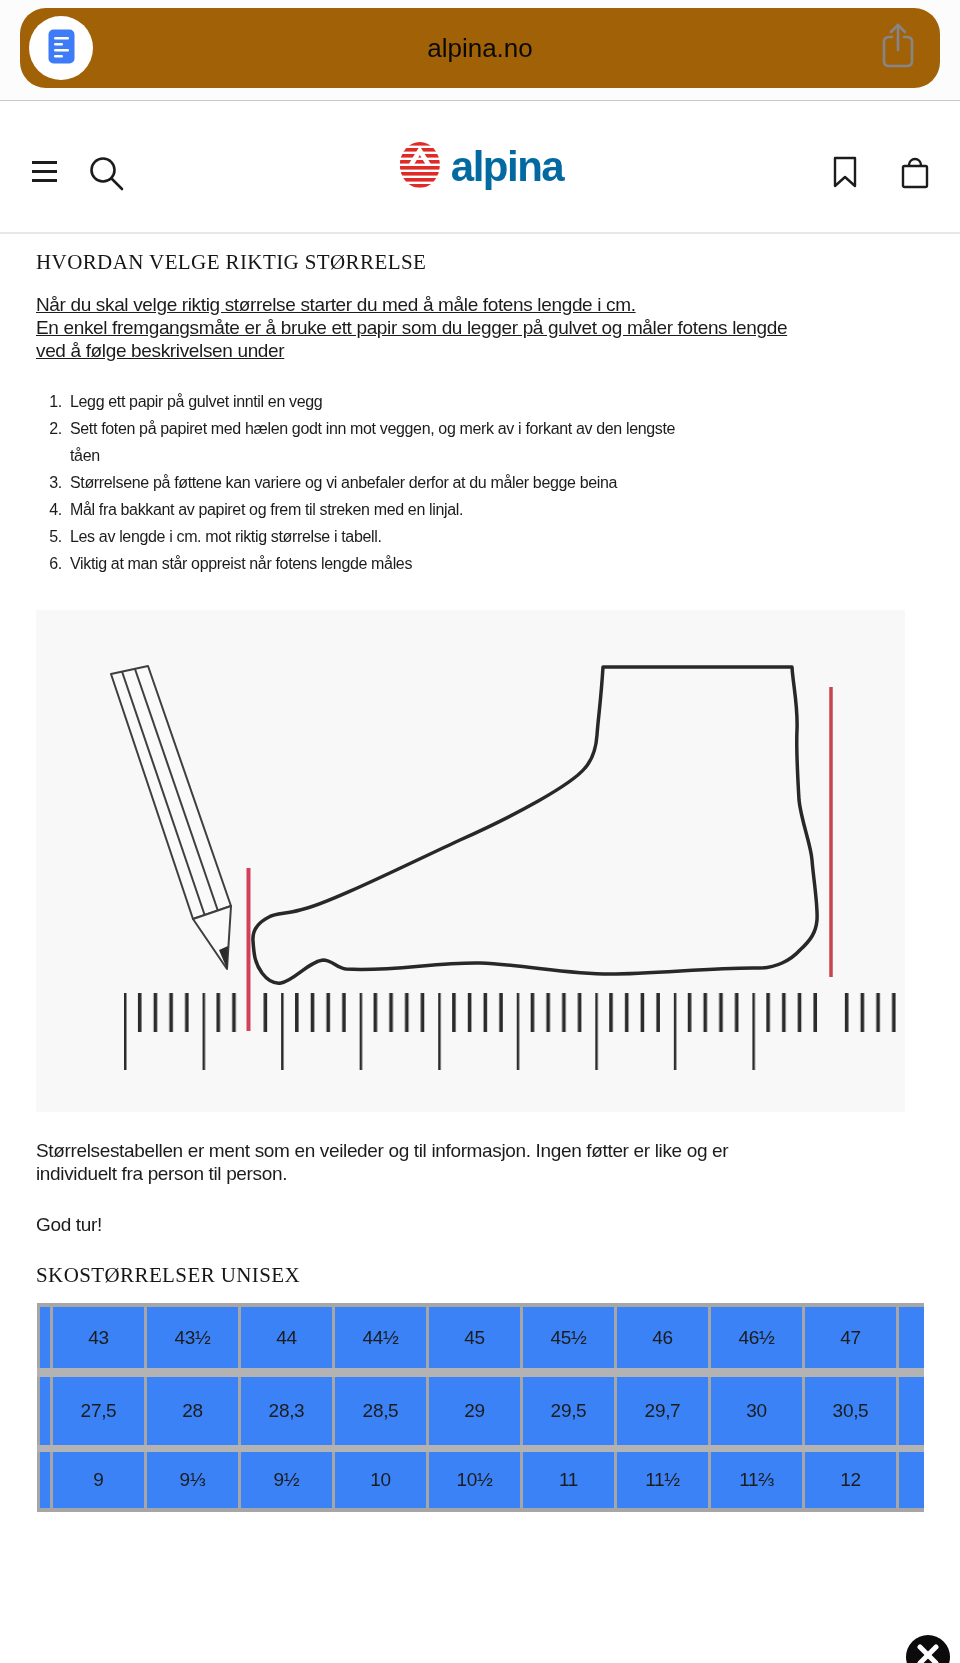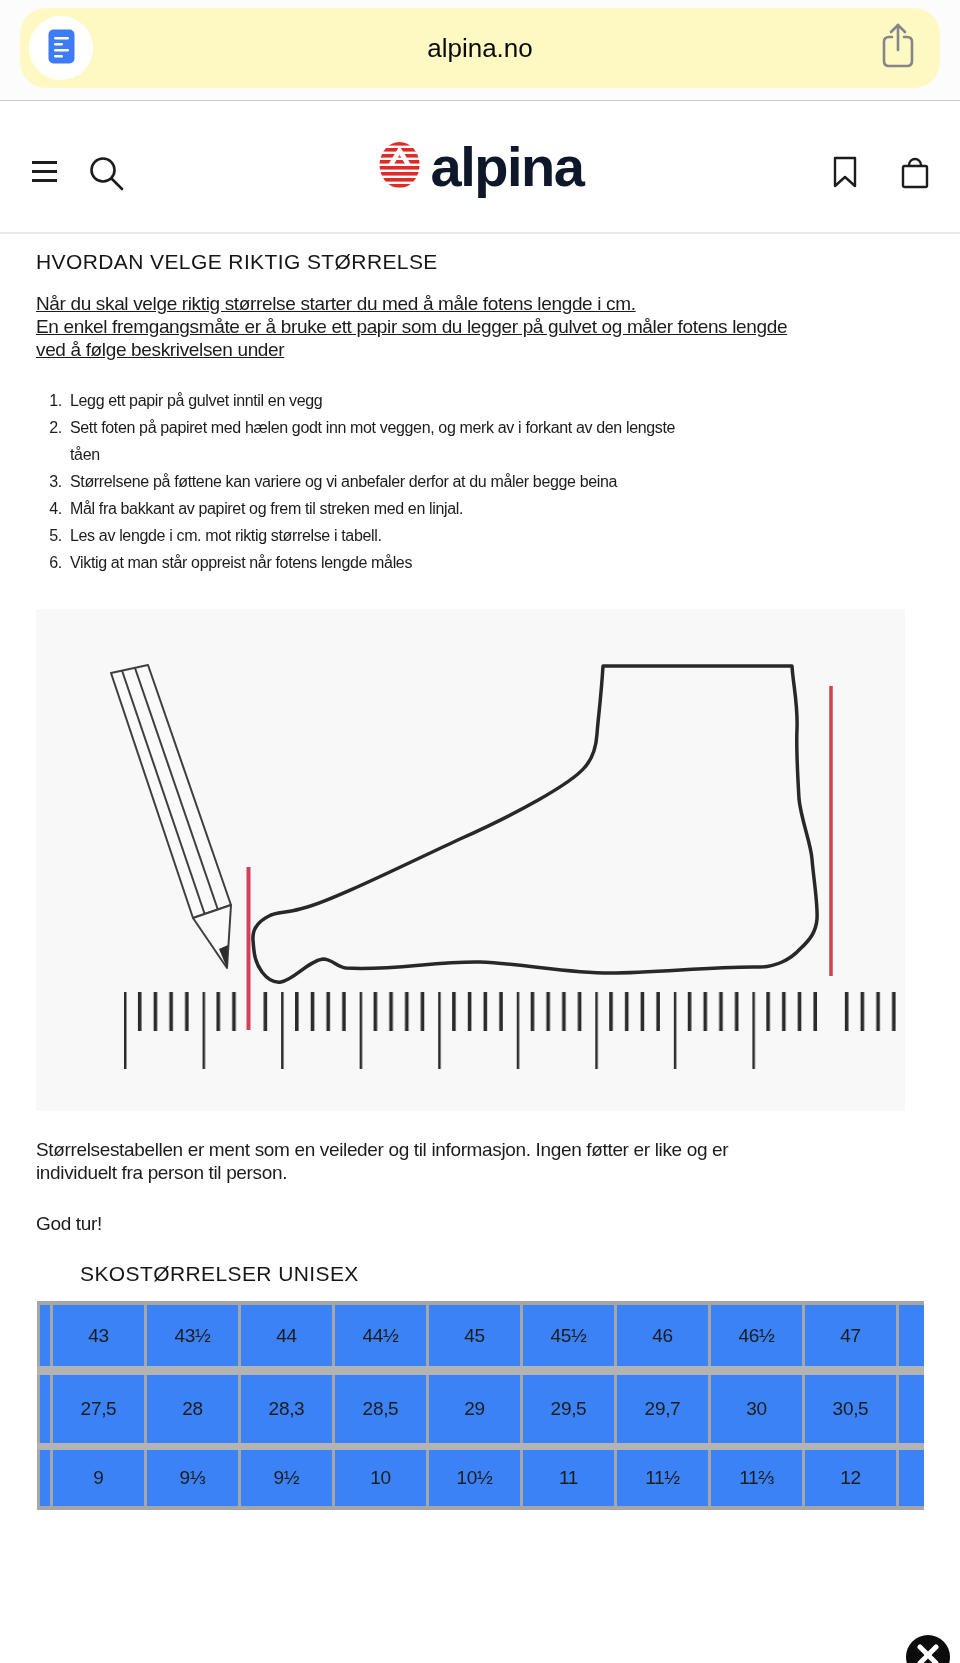--- a/index.html
+++ b/index.html
@@ -3,49 +3,49 @@
 <meta charset="utf-8">
 <style>
   html,body{margin:0;padding:0;}
   body{
     position:relative;width:960px;height:1663px;overflow:hidden;
     background:#ffffff;color:#1c1c1c;
     font-family:"Liberation Sans", sans-serif;
   }
   
   .browser-bar{position:absolute;left:0;top:0;width:960px;height:100px;background:#fcfcfd;border-bottom:1px solid #c9c9cb;}
-  .url-pill{position:absolute;left:20px;top:8px;width:920px;height:80px;background:#fef9c3;border-radius:26px;}
+  .url-pill{position:absolute;left:20px;top:8px;width:920px;height:80px;background:#a16207;border-radius:26px;}
   .reader-btn{position:absolute;left:9px;top:8px;width:64px;height:64px;border-radius:50%;background:#ffffff;display:flex;align-items:center;justify-content:center;}
   .url-title{position:absolute;left:0;top:0;width:100%;height:80px;line-height:80px;text-align:center;font-size:26px;color:#0a0a0a;}
   .share-btn{position:absolute;right:18px;top:12px;width:48px;height:56px;display:flex;align-items:center;justify-content:center;}
   
   .site-header{position:absolute;left:0;top:101px;width:960px;height:131px;background:#ffffff;border-bottom:2px solid #e7e7e7;}
   .menu-btn{position:absolute;left:32px;top:60px;width:25px;height:21px;}
   .menu-btn span{display:block;width:25px;height:3px;background:#1c1c1c;margin-bottom:6px;}
   .search-btn{position:absolute;left:86px;top:52px;}
   .logo{position:absolute;left:50%;top:50%;transform:translate(-50%,-50%);display:flex;align-items:center;gap:8px;}
-  .logo-word{font-size:56px;font-weight:700;letter-spacing:-1.5px;color:#0f172a;line-height:1;}
+  .logo-word{font-size:42px;font-weight:700;letter-spacing:-1.5px;color:#0369a1;line-height:1;}
   .bookmark-btn{position:absolute;left:833px;top:55px;}
   .cart-btn{position:absolute;left:901px;top:56px;}
   
   .content{position:absolute;left:0;top:233px;width:960px;padding:0;}
   .content .inner{padding:0 36px;}
-  h2{font-size:21px;font-weight:400;letter-spacing:0.4px;margin:0;color:#161616;}
+  h2{font-size:21px;font-weight:400;letter-spacing:0.4px;margin:0;color:#161616;font-family:Liberation Serif, serif;}
   .h-top{margin-top:17px;}
   p,.para{font-size:19px;line-height:23px;letter-spacing:-0.35px;margin:0;}
   .multiline{white-space:pre-line;}
   .intro{margin-top:18px;text-decoration:underline;}
   ol.steps{margin:26px 0 0 0;padding-left:30px;}
   ol.steps li{font-size:16px;line-height:27px;letter-spacing:-0.35px;padding-left:4px;margin:0;}
   .figure{margin-top:33px;width:869px;height:502px;background:#f8f8f8;}
   .p1{margin-top:38px;}
   .p2{margin-top:27px;}
   .p3{margin-top:30px;}
   .p4{margin-top:28px;}
-  .h-sizes{margin-top:27px;margin-left:44px;}
+  .h-sizes{margin-top:27px;}
   
   .size-table{margin:15px 0 0 1px;width:887px;border-top:4px solid #a6a6a6;border-bottom:4px solid #a6a6a6;}
   .trow{display:flex;height:61px;background:#3b82f6;}
   .trow.r2{height:68px;}
   .trow.r3{height:56px;}
   .tcell{box-sizing:border-box;border-left:3px solid #a6a6a6;width:94px;display:flex;align-items:center;justify-content:center;font-size:19px;letter-spacing:-0.3px;color:#1c1c1c;}
   .tcell.pl{width:13px;}
   .tcell.pr{flex:1;}
   .tband{height:9px;background:#b3b3b3;}
   .tband.thin{height:7px;}

